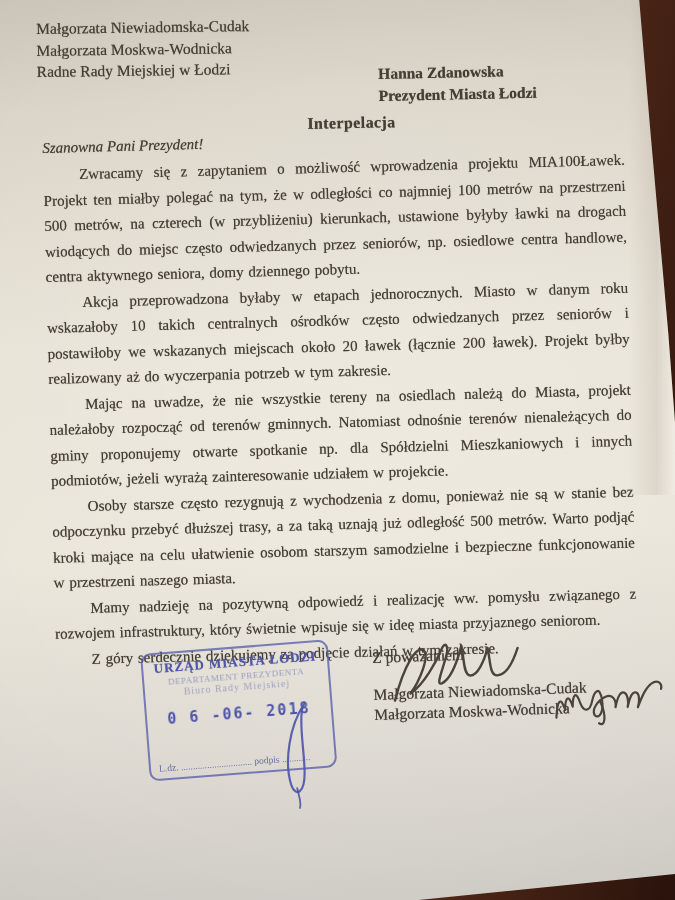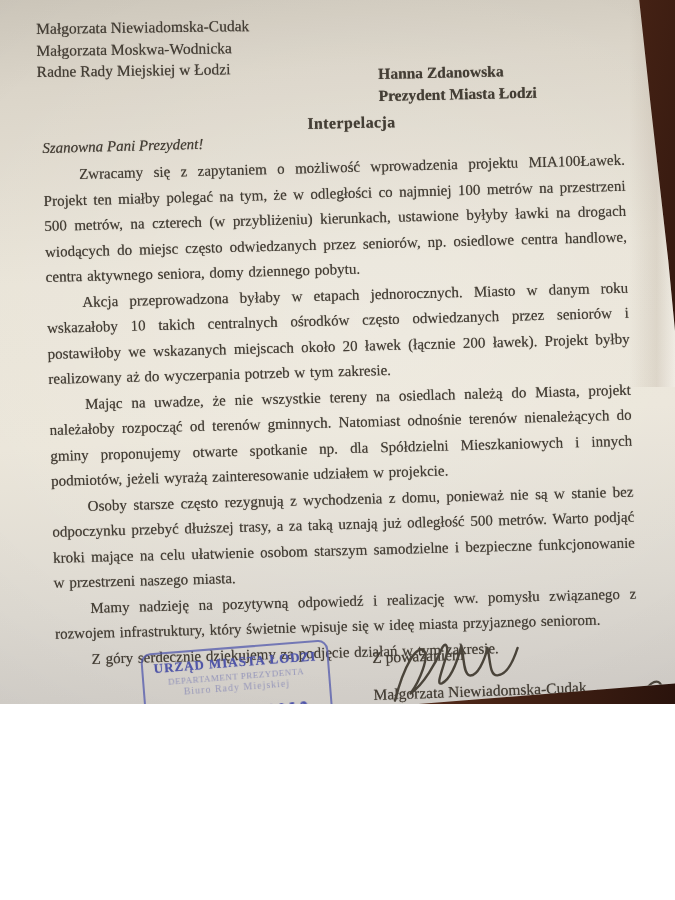--- a/index.html
+++ b/index.html
@@ -1,18 +1,18 @@
 <!DOCTYPE html>
 <html lang="pl"><head>
 <meta charset="utf-8">
 <style>
   html,body{margin:0;padding:0;}
   .photo{
     position:relative;
-    width:675px;height:704px;
+    width:675px;height:900px;
     overflow:hidden;
     background:linear-gradient(100deg,#8a5134 0%,#6b3a26 50%,#472315 78%,#2a130c 100%);
     font-family:"Liberation Serif",serif;
   }
   
   .sheet{
     position:absolute;inset:0;
     background:linear-gradient(176deg,#cdc7bb 0%,#dbd5c9 12%,#e9e4d8 38%,#ebe6da 60%,#ddd9d1 82%,#cfcbc6 100%);
     clip-path:polygon(0 0,94.7% 0,96.4% 15%,99% 37%,100% 47%,100% 97.1%,62% 100%,0 100%);
   }

